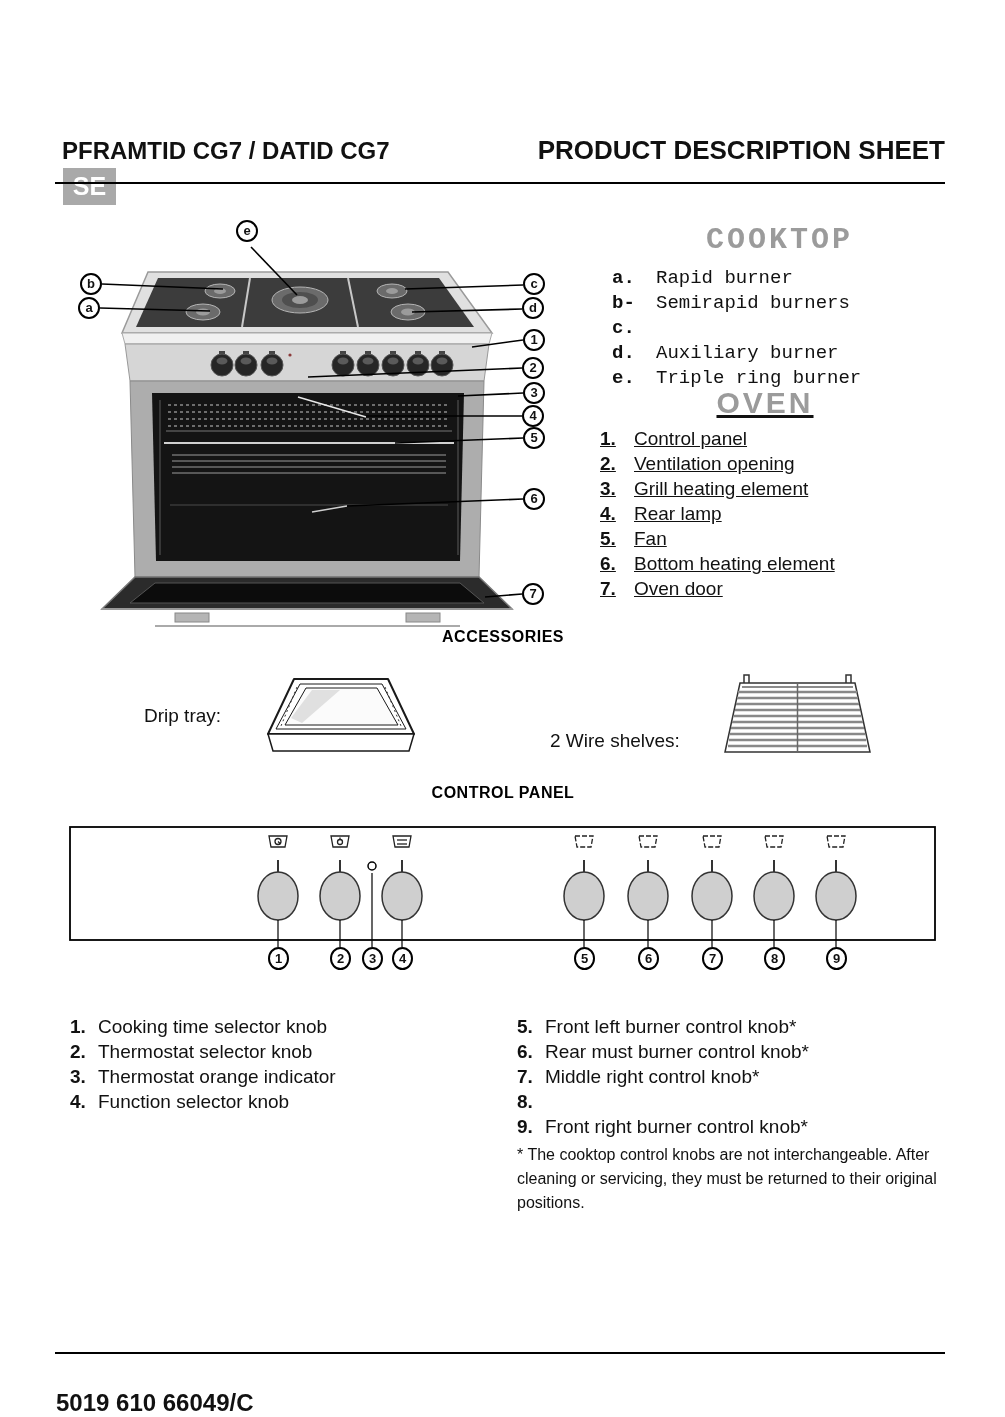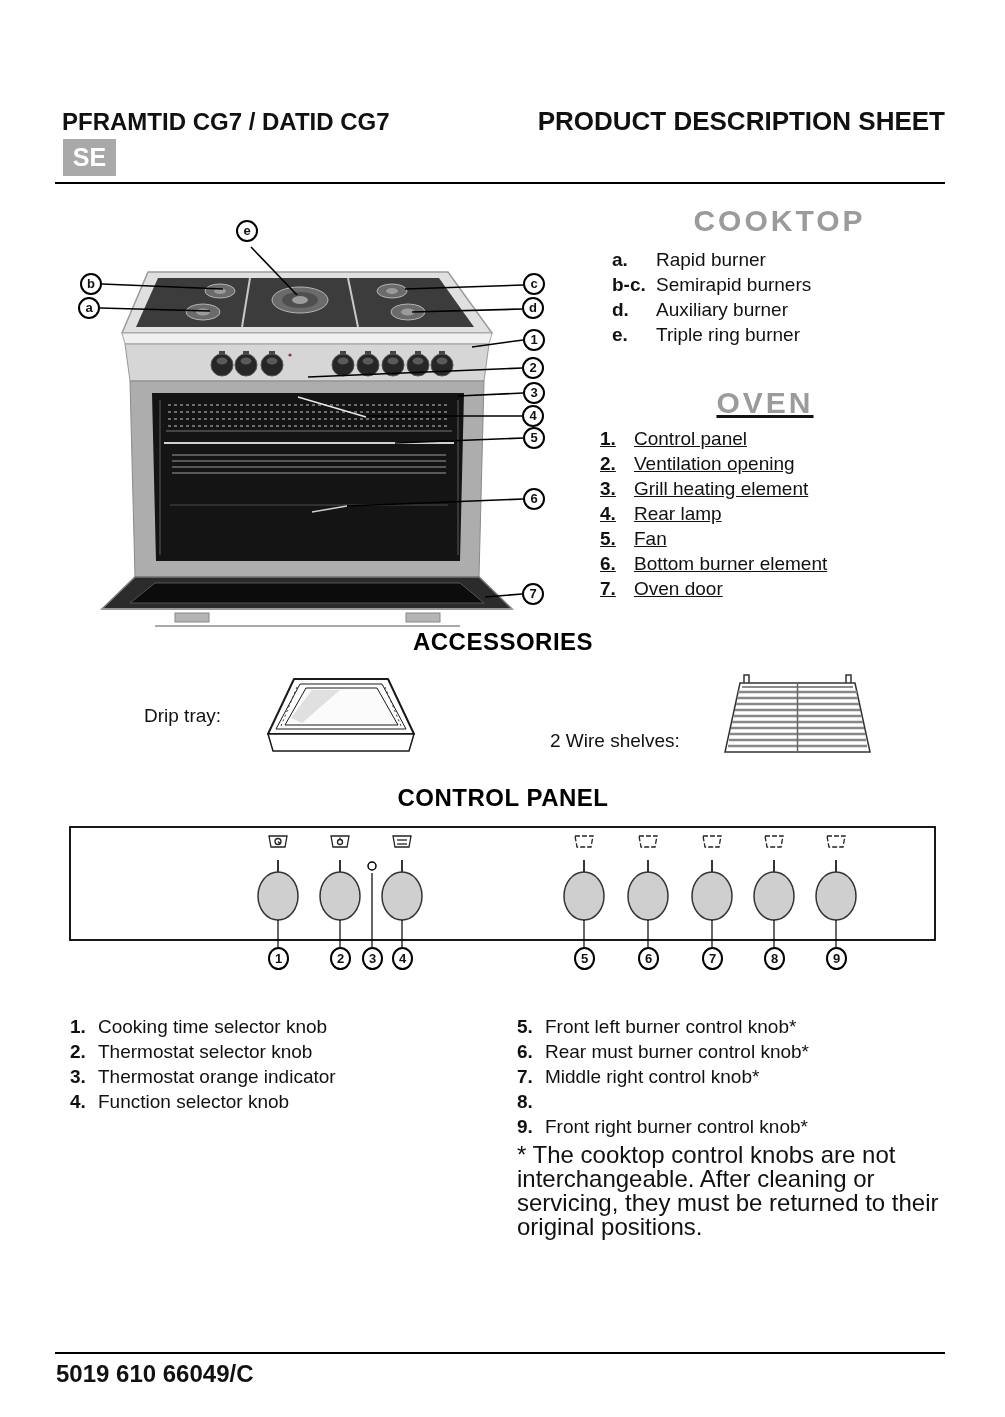--- a/index.html
+++ b/index.html
@@ -1,33 +1,33 @@
 <!DOCTYPE html>
 <html><head>
 <meta charset="utf-8">
 <style>
   html,body{margin:0;padding:0;background:#fff;}
   #page{position:relative;width:1005px;height:1417px;background:#ffffff;
         font-family:"Liberation Sans",sans-serif;color:#111;overflow:hidden;}
   .abs{position:absolute;}
-  .b{font-weight:bold;}
+  .b{font-weight:bold;margin-top:29px;}
   .rule{position:absolute;background:#000;height:2px;}
   .graytitle{font-weight:bold;font-size:30px;color:#9b9b9b;letter-spacing:3px;text-align:center;}
-  .blacktitle{font-weight:bold;font-size:24px;color:#000;text-align:center;letter-spacing:0.5px;}
+  .blacktitle{font-weight:bold;font-size:16px;color:#000;text-align:center;letter-spacing:0.5px;}
   .row{display:flex;font-size:19px;line-height:25px;}
   .row .k{font-weight:bold;flex:none;}
   .kw44{width:44px;} .kw34{width:34px;} .kw28{width:28px;}
   .co{position:absolute;width:22px;height:22px;box-sizing:border-box;border:2px solid #000;
       border-radius:50%;background:#fff;font-size:13px;line-height:18px;font-weight:bold;
       text-align:center;z-index:3;}
   .pn{position:absolute;width:21px;height:23px;box-sizing:border-box;border:2px solid #000;
       border-radius:50%;background:#fff;font-size:13px;line-height:19px;font-weight:bold;
       text-align:center;z-index:3;}
   .lbl{font-size:19px;font-weight:normal;}
-  .note{font-size:24px;line-height:24px;}
+  .note{font-size:16px;line-height:24px;}
 </style>
 </head>
 <body>
 
 <div id="page">
 
   <div class="abs b" style="left:62px;top:108px;font-size:24px;">PFRAMTID CG7 / DATID CG7</div>
   <div class="abs b" style="right:60px;top:106px;font-size:26px;">PRODUCT DESCRIPTION SHEET</div>
   <div class="abs b" style="left:63px;top:139px;width:53px;height:37px;background:#a9a9a9;color:#fff;
        font-size:25px;line-height:37px;text-align:center;">SE</div>
@@ -159,21 +159,21 @@
     
     <div class="co" style="left:463px;top:124px;">1</div>
     <div class="co" style="left:462px;top:152px;">2</div>
     <div class="co" style="left:463px;top:177px;">3</div>
     <div class="co" style="left:462px;top:200px;">4</div>
     <div class="co" style="left:463px;top:222px;">5</div>
     <div class="co" style="left:463px;top:283px;">6</div>
     <div class="co" style="left:462px;top:378px;">7</div>
   </div>
 
-  <div class="abs" style="left:612px;top:204px;width:335px;">
+  <div class="abs" style="left:612px;top:223px;width:335px;font-family:Liberation Mono, monospace;">
     <div class="graytitle">COOKTOP</div>
     <div style="margin-top:9px;">
       <div class="row">
         <span class="k kw44">a.</span>
         <span>Rapid burner</span>
         </div>
       <div class="row">
         <span class="k kw44">b-c.</span>
         <span>Semirapid burners</span>
         </div>
@@ -206,21 +206,21 @@
       <div class="row">
         <span class="k kw34">4.</span>
         <span>Rear lamp</span>
         </div>
       <div class="row">
         <span class="k kw34">5.</span>
         <span>Fan</span>
         </div>
       <div class="row">
         <span class="k kw34">6.</span>
-        <span>Bottom burner element</span>
+        <span>Bottom heating element</span>
         </div>
       <div class="row">
         <span class="k kw34">7.</span>
         <span>Oven door</span>
         </div>
     </div>
   </div>
 
   <div class="abs blacktitle" style="left:300px;top:628px;width:406px;">ACCESSORIES</div>
 

